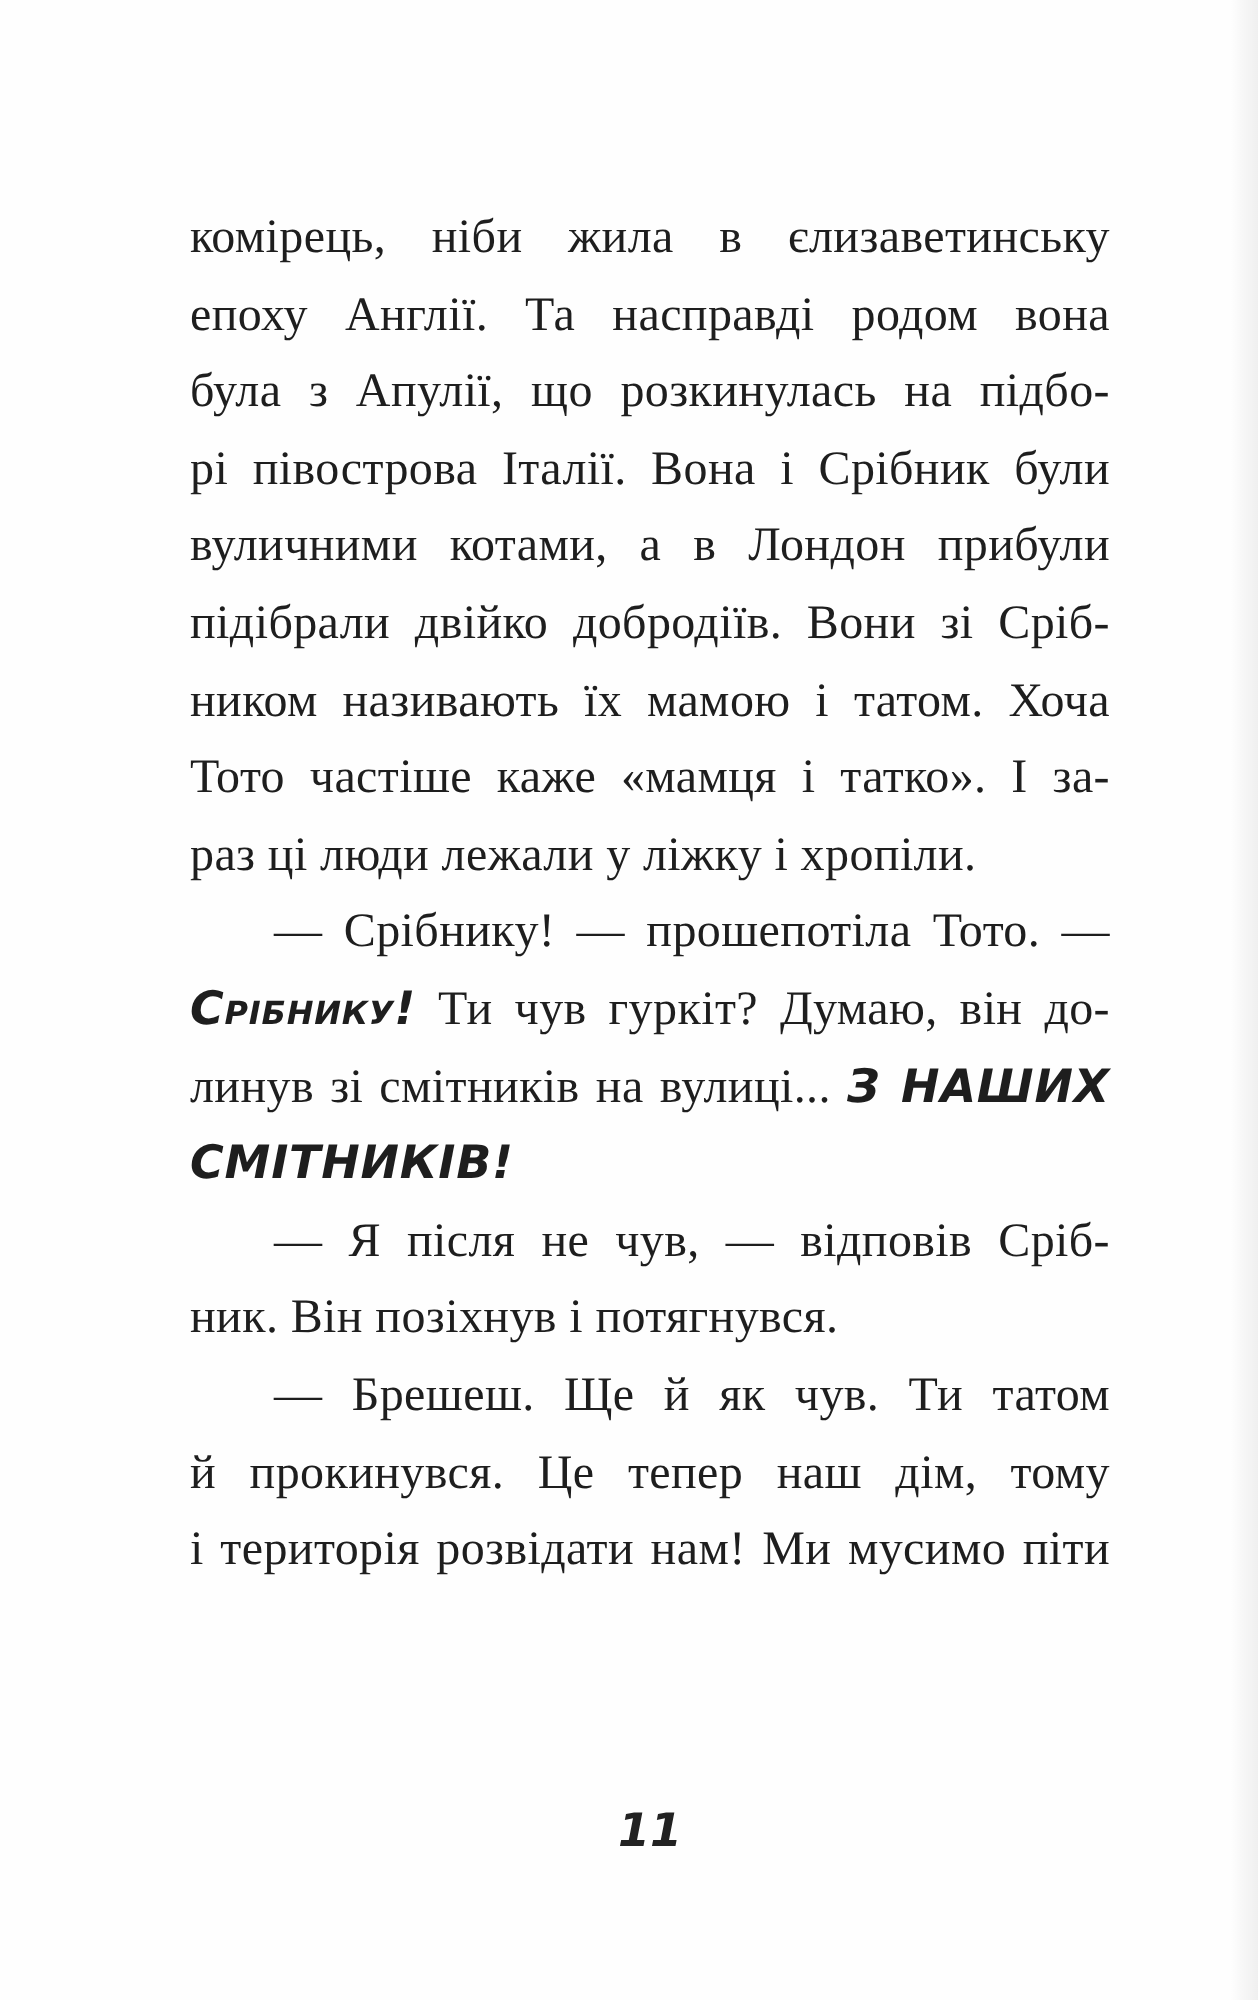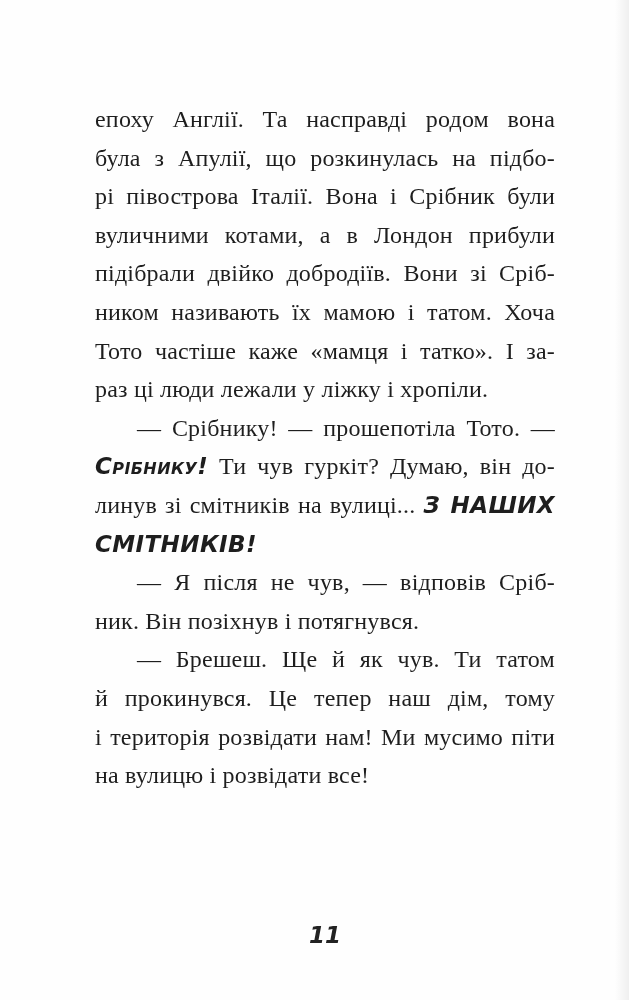--- a/index.html
+++ b/index.html
@@ -34,21 +34,21 @@
     font-weight: bold;
     font-style: italic;
     font-size: 23px;
     letter-spacing: 0.4px;
     white-space: nowrap;
     text-align: center;
   }
   .shout-sc { font-variant: small-caps; }
   .page-number {
     position: absolute;
-    left: 95px; top: 922px;
+    left: 95px; top: 903px;
     width: 460px;
     text-align: center;
     font-family: "DejaVu Sans", sans-serif;
     font-weight: bold;
     font-style: italic;
     font-size: 23px;
     color: #222;
   }
   .edge-shadow {
     position: absolute;
@@ -56,34 +56,34 @@
     width: 14px; height: 100%;
     background: linear-gradient(to right, rgba(0,0,0,0), rgba(0,0,0,0.06));
     pointer-events: none;
   }
 </style>
 </head>
 <body>
 
 <div class="page" style="background: rgb(254, 254, 254); color: rgb(30, 30, 30);">
   <main class="text-block">
+      <div class="line just"><span>комірець, ніби жила в єлизаветинську</span></div>
       <div class="line just"><span>епоху Англії. Та насправді родом вона</span></div>
       <div class="line just"><span>була з Апулії, що розкинулась на підбо-</span></div>
       <div class="line just"><span>рі півострова Італії. Вона і Срібник були</span></div>
       <div class="line just"><span>вуличними котами, а в Лондон прибули</span></div>
       <div class="line just"><span>підібрали двійко добродіїв. Вони зі Сріб-</span></div>
       <div class="line just"><span>ником називають їх мамою і татом. Хоча</span></div>
       <div class="line just"><span>Тото частіше каже «мамця і татко». І за-</span></div>
       <div class="line"><span>раз ці люди лежали у ліжку і хропіли.</span></div>
       <div class="line just ind"><span>— Срібнику! — прошепотіла Тото. —</span></div>
       <div class="line just"><span class="shout-sc">Срібнику!</span><span> Ти чув гуркіт? Думаю, він до-</span></div>
       <div class="line just"><span>линув зі смітників на вулиці... </span><span class="shout">З НАШИХ</span></div>
       <div class="line"><span class="shout">СМІТНИКІВ!</span></div>
       <div class="line just ind"><span>— Я після не чув, — відповів Сріб-</span></div>
       <div class="line"><span>ник. Він позіхнув і потягнувся.</span></div>
       <div class="line just ind"><span>— Брешеш. Ще й як чув. Ти татом</span></div>
       <div class="line just"><span>й прокинувся. Це тепер наш дім, тому</span></div>
       <div class="line just"><span>і територія розвідати нам! Ми мусимо піти</span></div>
-      <div class="line"><span>на вулицю і розвідати все!</span></div>
     </main>
   <div class="page-number">11</div>
   <div class="edge-shadow"></div>
 </div>
 
 </body></html>

